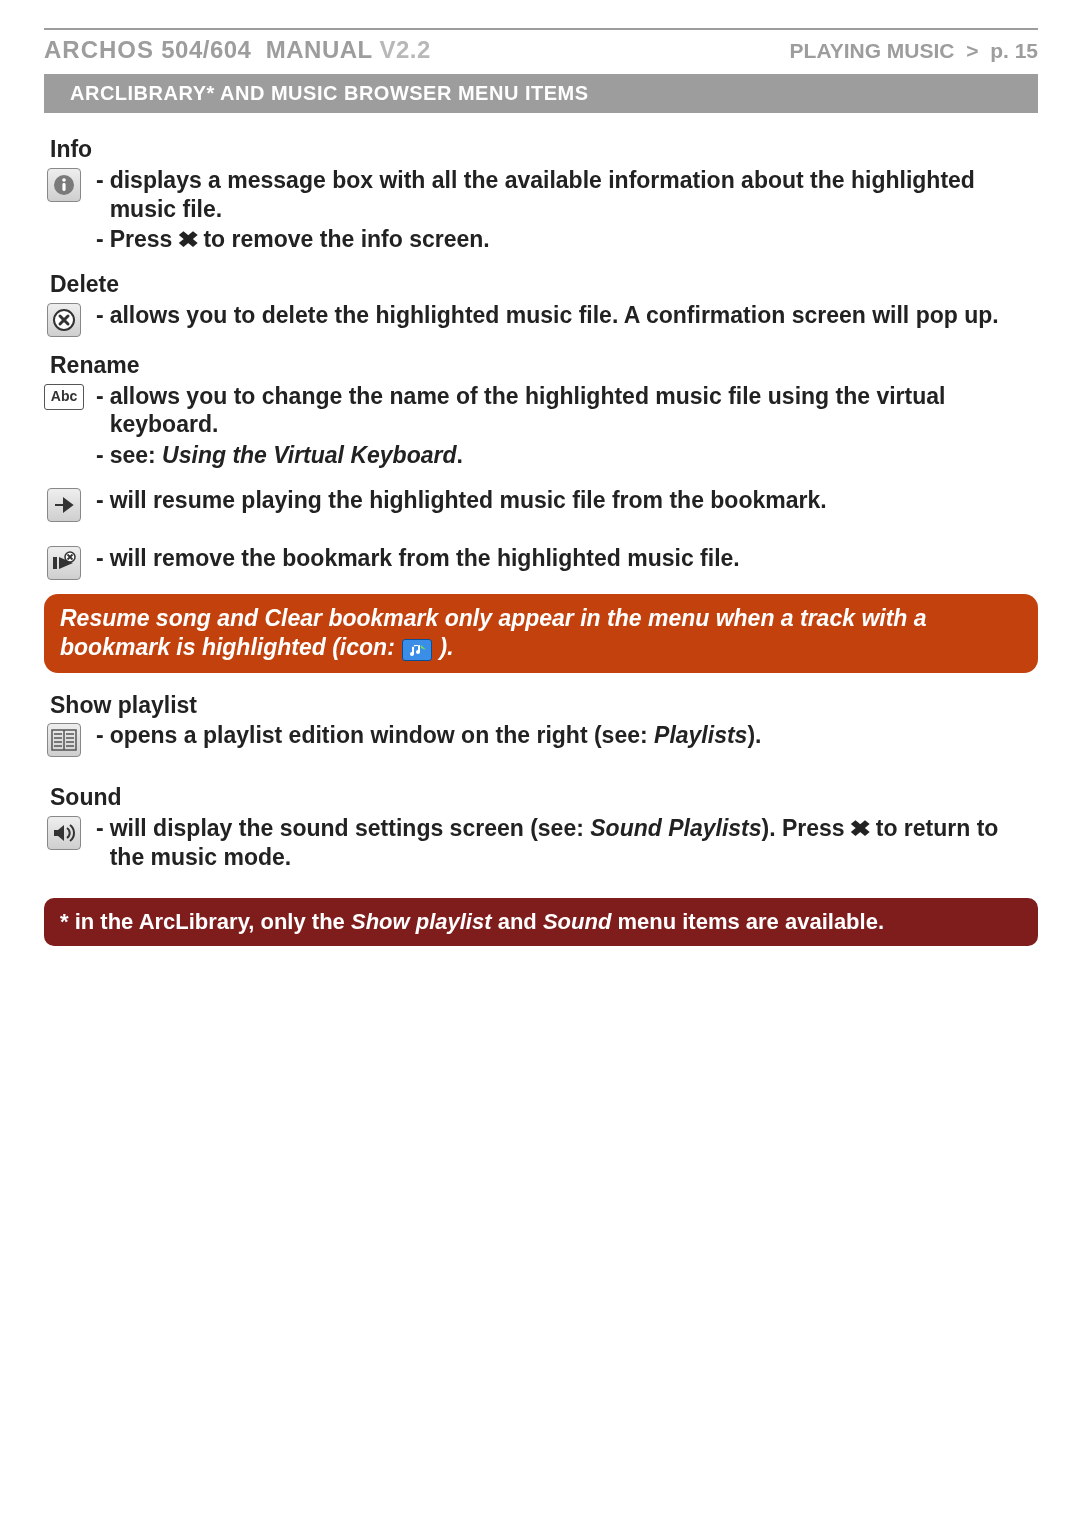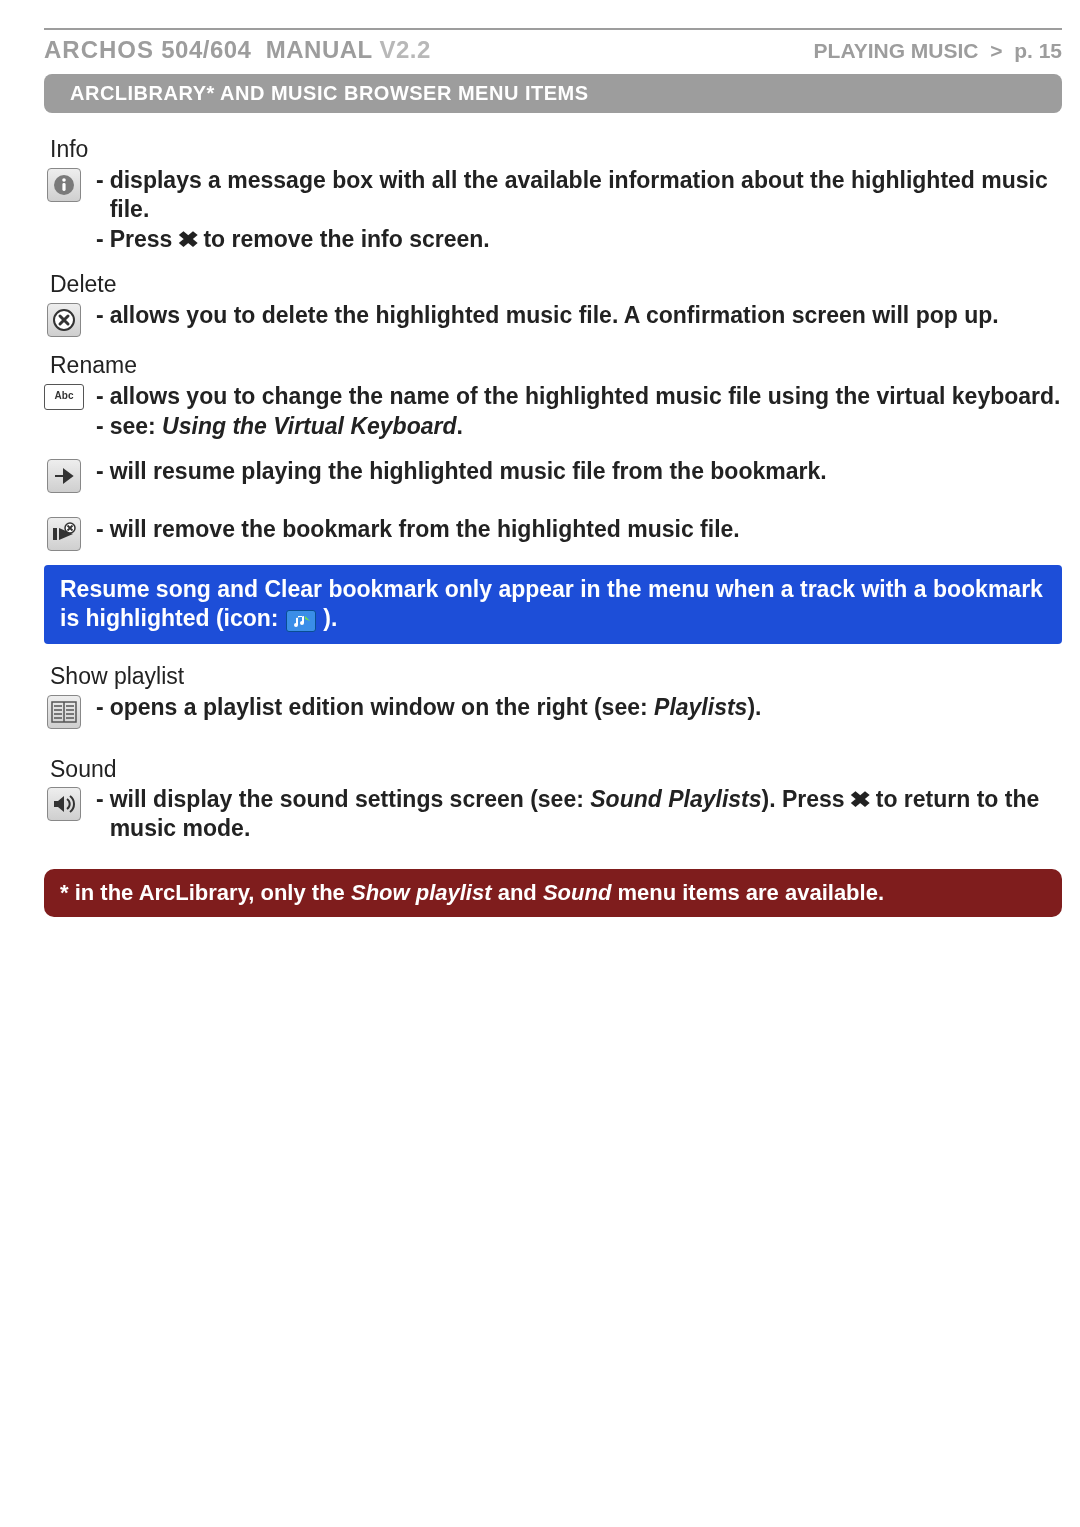--- a/index.html
+++ b/index.html
@@ -5,21 +5,21 @@
   * { box-sizing: border-box; margin: 0; padding: 0; }
   html, body { width: 1080px; height: 1527px; }
   body {
     background: #fff;
     font-family: Arial, Helvetica, sans-serif;
     color: #222;
   }
   .page {
     width: 1080px;
     height: 1527px;
-    padding: 28px 18px 40px 44px;
+    padding: 28px 42px 40px 44px;
     position: relative;
   }
   .hr-top {
     border: 0;
     border-top: 2px solid #9d9d9d;
     margin-bottom: 6px;
   }
   .header-row {
     display: flex;
     justify-content: space-between;
@@ -43,32 +43,32 @@
     color: #9d9d9d;
   }
 
   .section-bar {
     background: #9d9d9d;
     color: #fff;
     font-weight: bold;
     font-size: 20px;
     letter-spacing: 0.5px;
     padding: 8px 18px 8px 26px;
-    border-radius: 8px;
+    border-radius: 0;
     margin: 8px 0 22px 0;
   }
 
   .content {
     font-size: 23px;
     line-height: 1.25;
   }
 
   .item { margin-bottom: 14px; }
   .item-title {
-    font-weight: normal;
+    font-weight: bold;
     margin-left: 6px;
     margin-bottom: 2px;
   }
   .item-body {
     display: flex;
     align-items: flex-start;
     gap: 12px;
   }
   .icon-cell {
     flex: 0 0 40px;
@@ -89,26 +89,27 @@
   .bullet .txt { flex: 1; }
   .ital { font-style: italic; }
   .xmark {
     display: inline-block;
     font-weight: 900;
     font-size: 0.95em;
     transform: scaleX(1.2);
   }
 
   .note-bar {
-    background: #1d4ed8;
+    background: #c2410c;
     color: #fff;
     font-weight: bold;
+    font-style: italic;
     font-size: 23px;
     padding: 10px 16px;
-    border-radius: 4px;
+    border-radius: 14px;
     margin: 10px 0 18px 0;
     line-height: 1.28;
   }
   .note-bar2 {
     background: #7f1d1d;
     color: #fff;
     font-weight: bold;
     font-size: 22px;
     padding: 10px 16px;
     border-radius: 10px;
@@ -127,21 +128,21 @@
     border: 1px solid #888;
     background: linear-gradient(#eee, #cfcfcf);
     font-size: 20px;
     font-weight: bold;
     color: #333;
   }
   .ic-info svg, .ic-del svg, .ic-arrow svg, .ic-clr svg, .ic-list svg, .ic-snd svg { display:block; }
   .ic-rename {
     width: 40px; height: 26px;
     border-radius: 3px;
-    font-size: 10px;
+    font-size: 14px;
     font-family: Arial, sans-serif;
     background: #fff;
     border: 1px solid #555;
   }
   .music-chip {
     display: inline-flex;
     width: 30px; height: 22px;
     background: #3a8ee8;
     border: 1px solid #0a4d94;
     border-radius: 3px;

